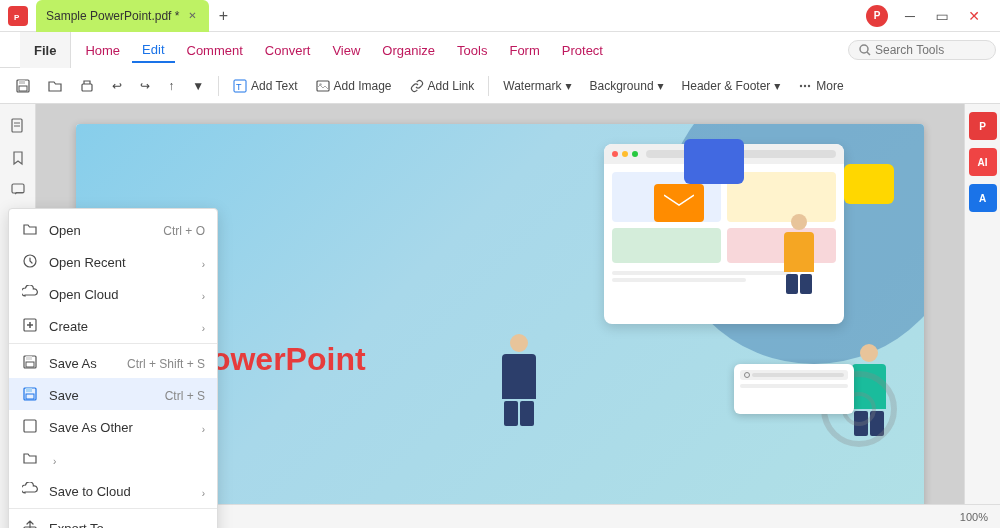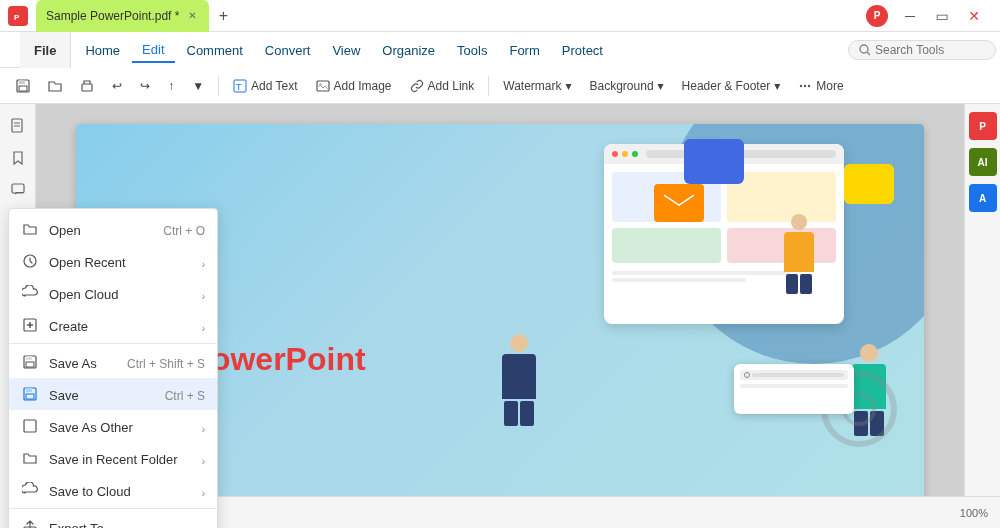--- a/index.html
+++ b/index.html
@@ -40,21 +40,21 @@
       background: #fff;
       display: flex;
       align-items: center;
       padding: 0 8px;
       border-bottom: 1px solid #e0e0e0;
       gap: 2px;
     }
     .menu-item {
       padding: 4px 10px;
       font-size: 13px;
-      color: #0c4a6e;
+      color: #be185d;
       cursor: pointer;
       border-radius: 4px;
       white-space: nowrap;
     }
     .menu-item.active { color: #1a73e8; border-bottom: 2px solid #1a73e8; border-radius: 0; }
     .quick-btn {
       padding: 4px 8px;
       font-size: 12px;
       color: #444;
       cursor: pointer;
@@ -174,21 +174,21 @@
       border-radius: 4px;
       display: flex; align-items: center; justify-content: center;
       cursor: pointer; color: #555; font-size: 12px;
       background: #e0e0e0;
     }
 
     
     .bottom-bar {
       position: absolute;
       bottom: 0; left: 0; right: 0;
-      height: 32px;
+      height: 24px;
       background: #f5f5f5;
       border-top: 1px solid #ddd;
       display: flex;
       align-items: center;
       padding: 0 12px;
       font-size: 11px;
       color: #666;
     }
 
     
@@ -505,21 +505,21 @@
         <div class="ppt-title">
           <span class="normal">mple </span><span class="highlight">PowerPoint</span>
         </div>
         <div class="ppt-btn">Sample PPT</div>
       </div>
     </div>
   </div>
 
   <div class="right-sidebar">
     <div class="right-icon" style="background:#e63c3c; color:white; font-size:10px; font-weight:bold;">P</div>
-    <div class="right-icon" style="background:#4d7c0f; color:white; font-size:10px; font-weight:bold;">AI</div>
+    <div class="right-icon" style="background:#ef4444; color:white; font-size:10px; font-weight:bold;">AI</div>
     <div class="right-icon" style="background:#1a73e8; color:white; font-size:10px; font-weight:bold;">A</div>
   </div>
 
   <div class="dropdown-menu">
     <div class="dropdown-item">
       <span class="icon">
         <svg width="16" height="16" viewBox="0 0 16 16">
             <path d="M2 4h4l1.5 2H14v7H2z" stroke="#555" stroke-width="1.2" fill="none"></path>
           </svg>
       </span>
@@ -587,21 +587,20 @@
       </span>
       <span class="label">Save As Other</span>
       <span class="arrow">›</span>
     </div>
     <div class="dropdown-item">
       <span class="icon">
         <svg width="16" height="16" viewBox="0 0 16 16">
             <path d="M2 4h4l1.5 2H14v7H2z" stroke="#555" stroke-width="1.2" fill="none"></path>
           </svg>
       </span>
-      <span class="label">Save in Recent Folder</span>
       <span class="arrow">›</span>
     </div>
     <div class="dropdown-item">
       <span class="icon">
         <svg width="16" height="16" viewBox="0 0 16 16">
             <path d="M3 11a4 4 0 0 1 .5-8 4 4 0 0 1 7.9 1A3 3 0 0 1 13 10H3z" stroke="#555" stroke-width="1.2" fill="none"></path>
           </svg>
       </span>
       <span class="label">Save to Cloud</span>
       <span class="arrow">›</span>

